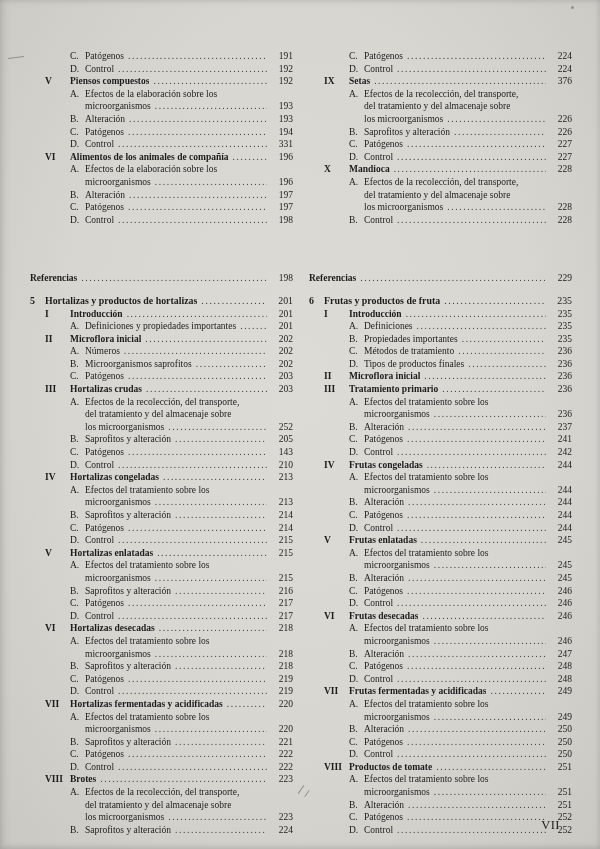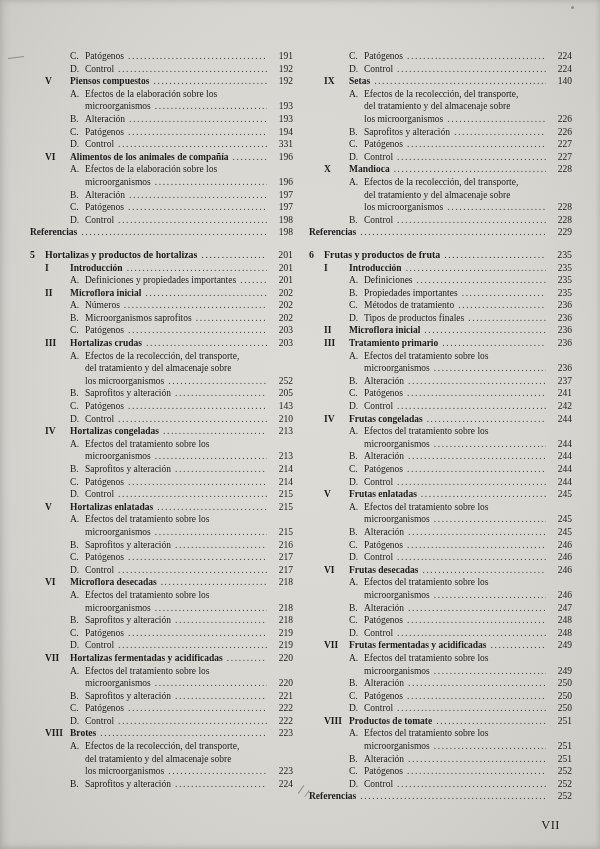--- a/index.html
+++ b/index.html
@@ -38,21 +38,21 @@
   .chap .marker { width:15px; }
 
   .sec .line { font-weight:bold; }
   .sec .line1 { padding-left:15px; }
   .sec .marker { width:25px; }
 
   .sub .line1 { padding-left:40px; }
   .sub .marker { width:15px; }
   .sub .cont { padding-left:55px;align-items:flex-end; }
 
-  .refs .line { font-weight:bold; }
+  .refs .line { font-weight:bold;margin-top:46px; }
   .refs .line1 { padding-left:0; }
 
   .gap { height:10px; }
 
   .pageno {
     position:absolute; right:40px; bottom:16px;
     font-size:12.5px; letter-spacing:.5px; color:#1d1d1b;
   }
 
   .artifact { position:absolute; background:#6e6e6a; opacity:.65; }
@@ -361,21 +361,21 @@
           <div class="line line1">
             <span class="marker">D.</span>
             <span class="txt">Control</span>
             <span class="leader">..........................................................................................</span>
             <span class="pg">217</span>
           </div>
         </div>
         <div class="entry sec">
           <div class="line line1">
             <span class="marker">VI</span>
-            <span class="txt">Microflora desecadas</span>
+            <span class="txt">Hortalizas desecadas</span>
             <span class="leader">..........................................................................................</span>
             <span class="pg">218</span>
           </div>
         </div>
         <div class="entry sub">
           <div class="line line1">
             <span class="marker">A.</span>
             <span class="txt">Efectos del tratamiento sobre los</span>
           </div>
           <div class="line cont">
@@ -497,21 +497,21 @@
             <span class="txt">Control</span>
             <span class="leader">..........................................................................................</span>
             <span class="pg">224</span>
           </div>
         </div>
         <div class="entry sec">
           <div class="line line1">
             <span class="marker">IX</span>
             <span class="txt">Setas</span>
             <span class="leader">..........................................................................................</span>
-            <span class="pg">140</span>
+            <span class="pg">376</span>
           </div>
         </div>
         <div class="entry sub">
           <div class="line line1">
             <span class="marker">A.</span>
             <span class="txt">Efectos de la recolección, del transporte,</span>
           </div>
           <div class="line cont">
             <span class="txt">del tratamiento y del almacenaje sobre</span>
           </div>

